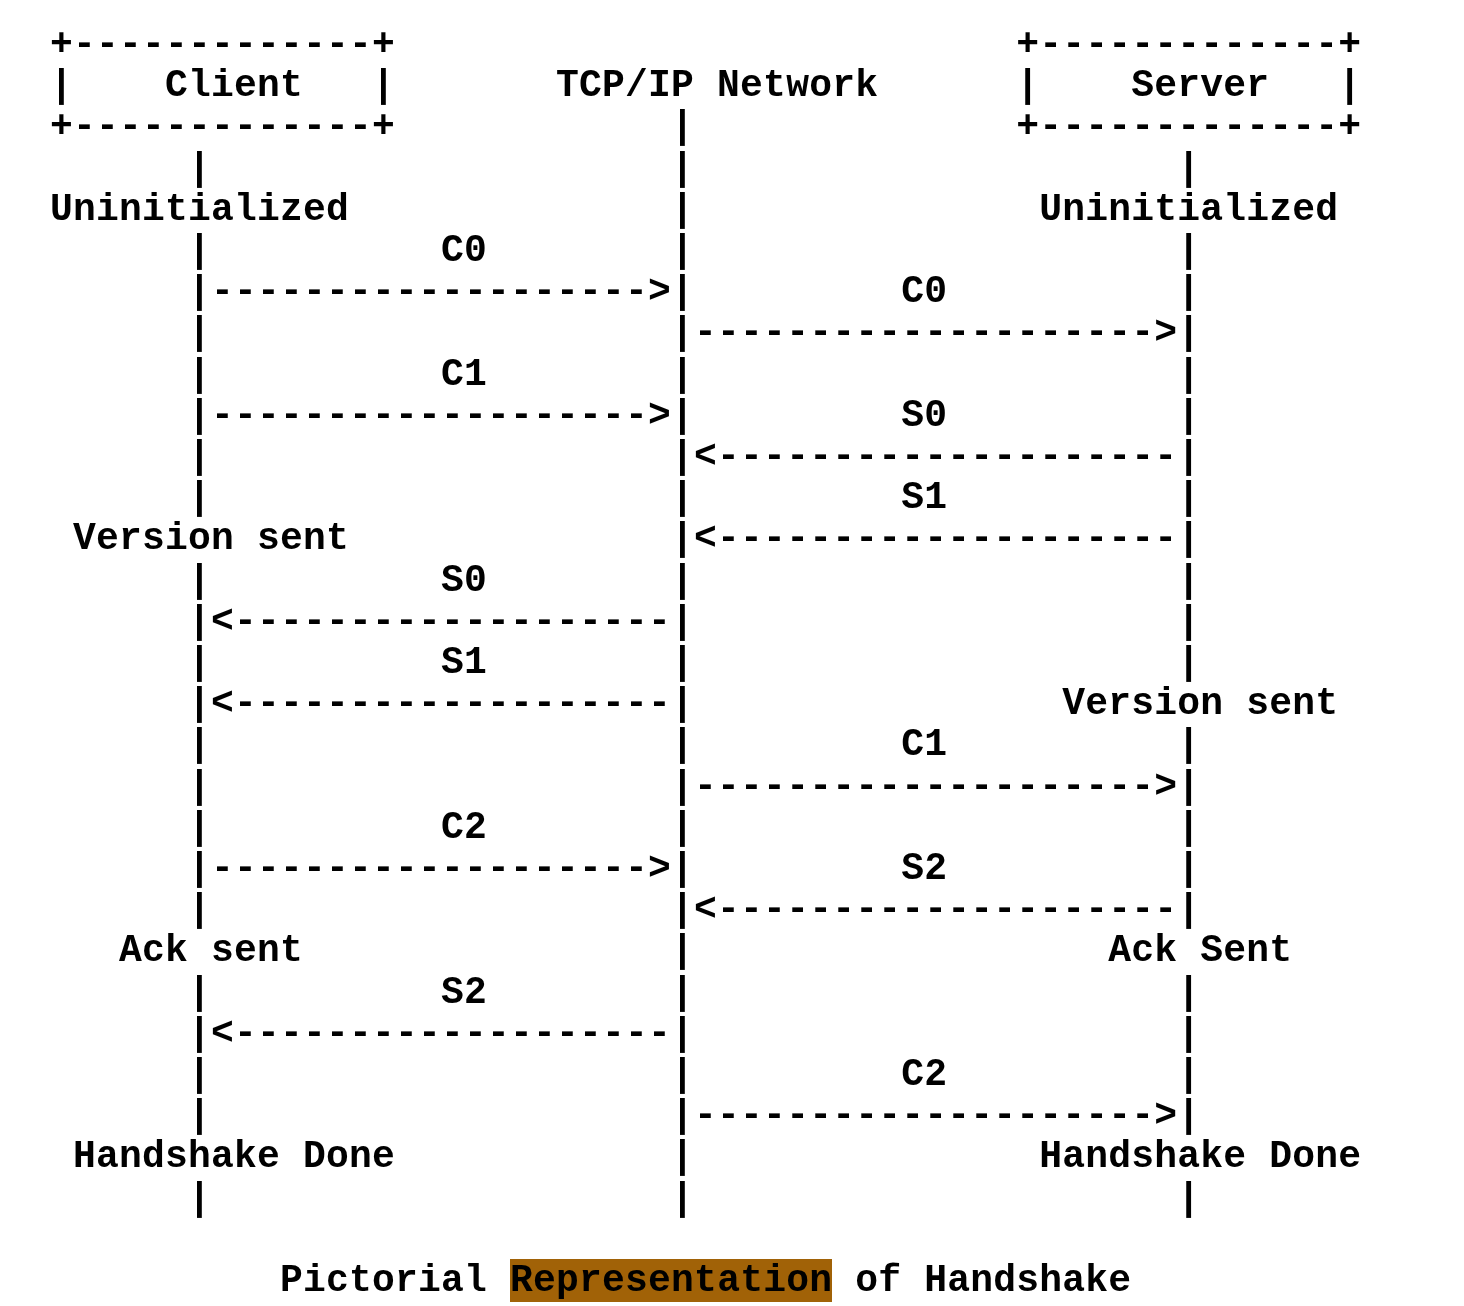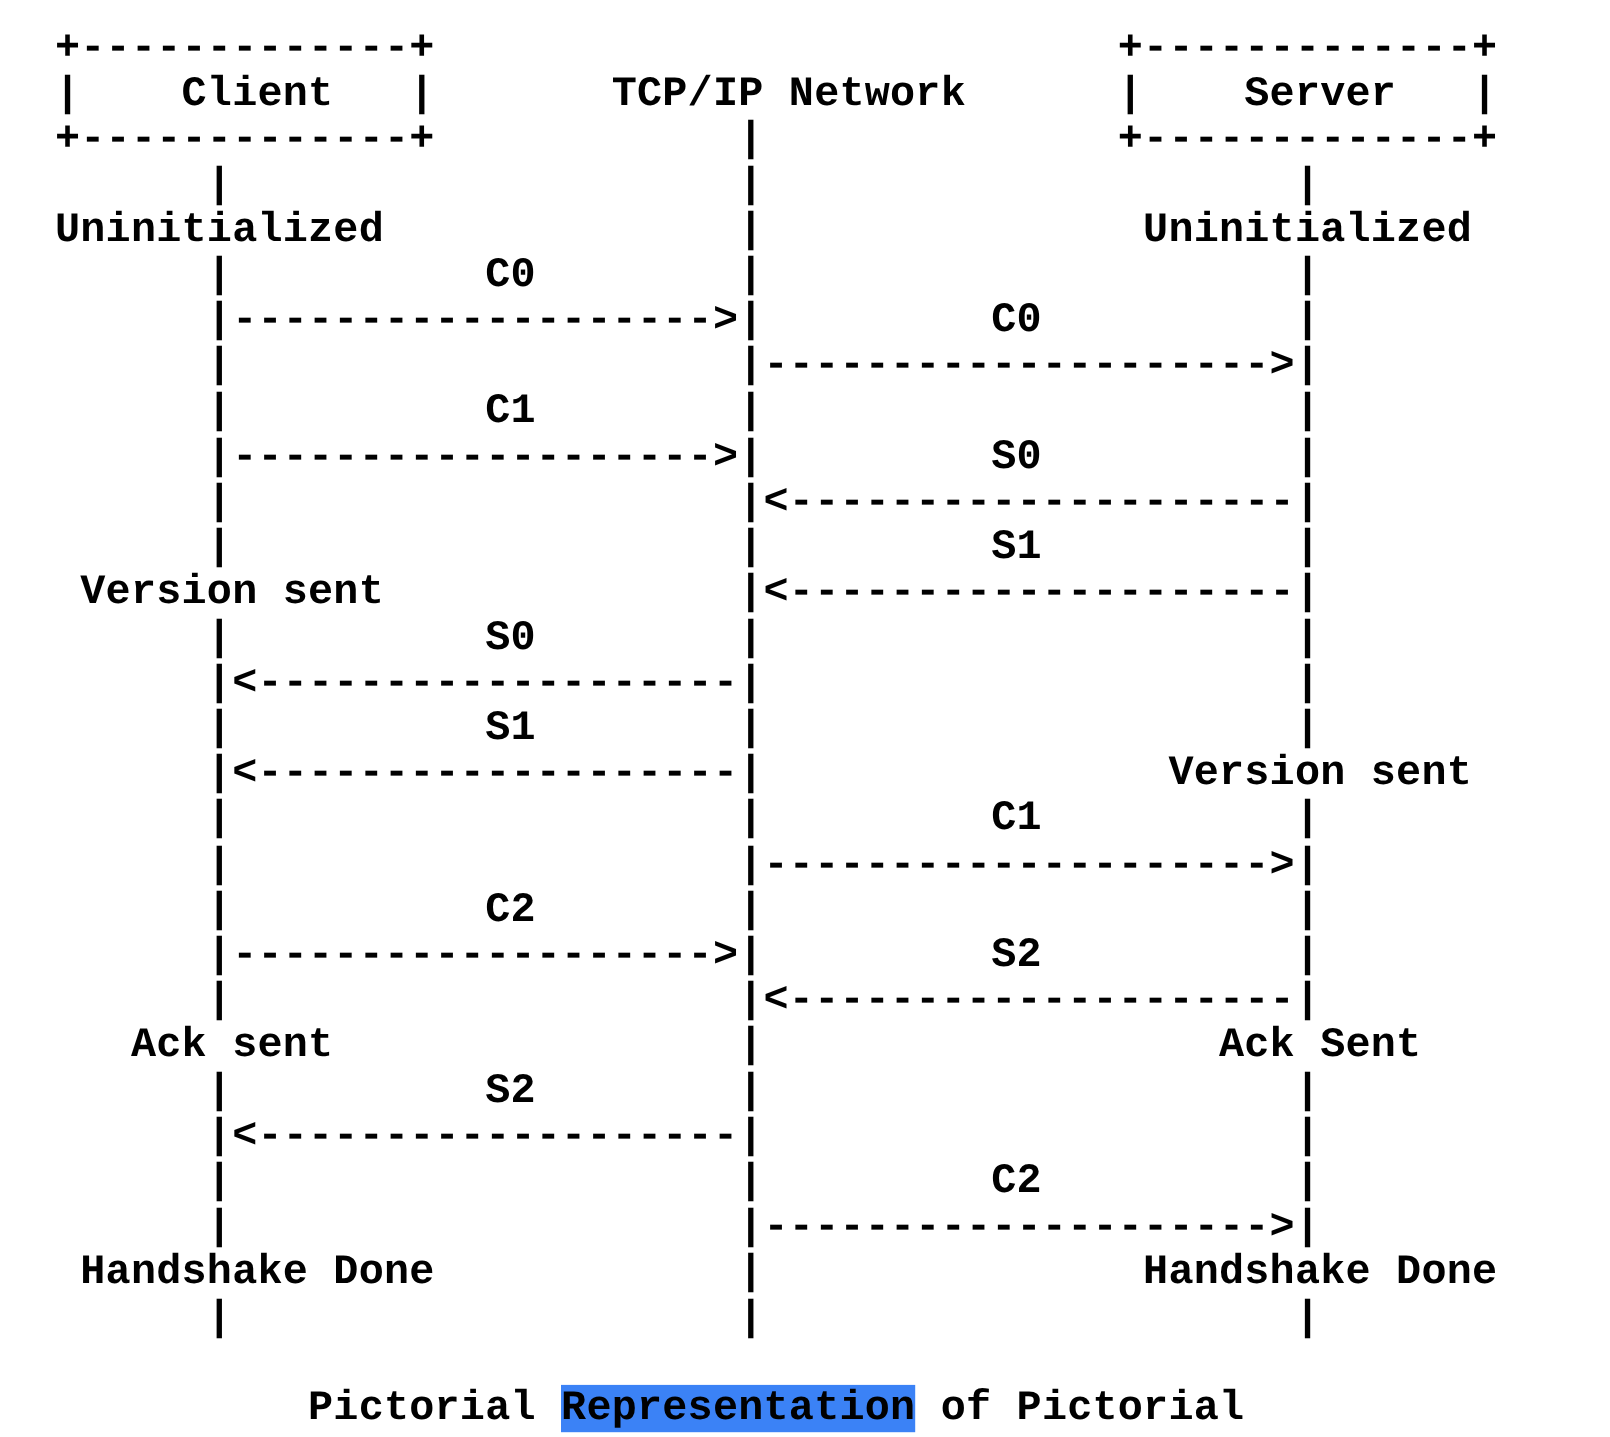--- a/index.html
+++ b/index.html
@@ -65,15 +65,15 @@
         |-------------------&gt;|         S2          |
         |                    |&lt;--------------------|
      Ack sent                |                  Ack Sent
         |          S2        |                     |
         |&lt;-------------------|                     |
         |                    |         C2          |
         |                    |--------------------&gt;|
    Handshake Done            |               Handshake Done
         |                    |                     |</pre>
 
-  <div class="caption-line"><span>            Pictorial </span><span class="hl" style="background-color: #3b82f6;">Representation</span><span> of Pictorial</span></div>
+  <div class="caption-line"><span>            Pictorial </span><span class="hl" style="background-color: #a16207;">Representation</span><span> of Handshake</span></div>
 
 </div>
 
 </body></html>

